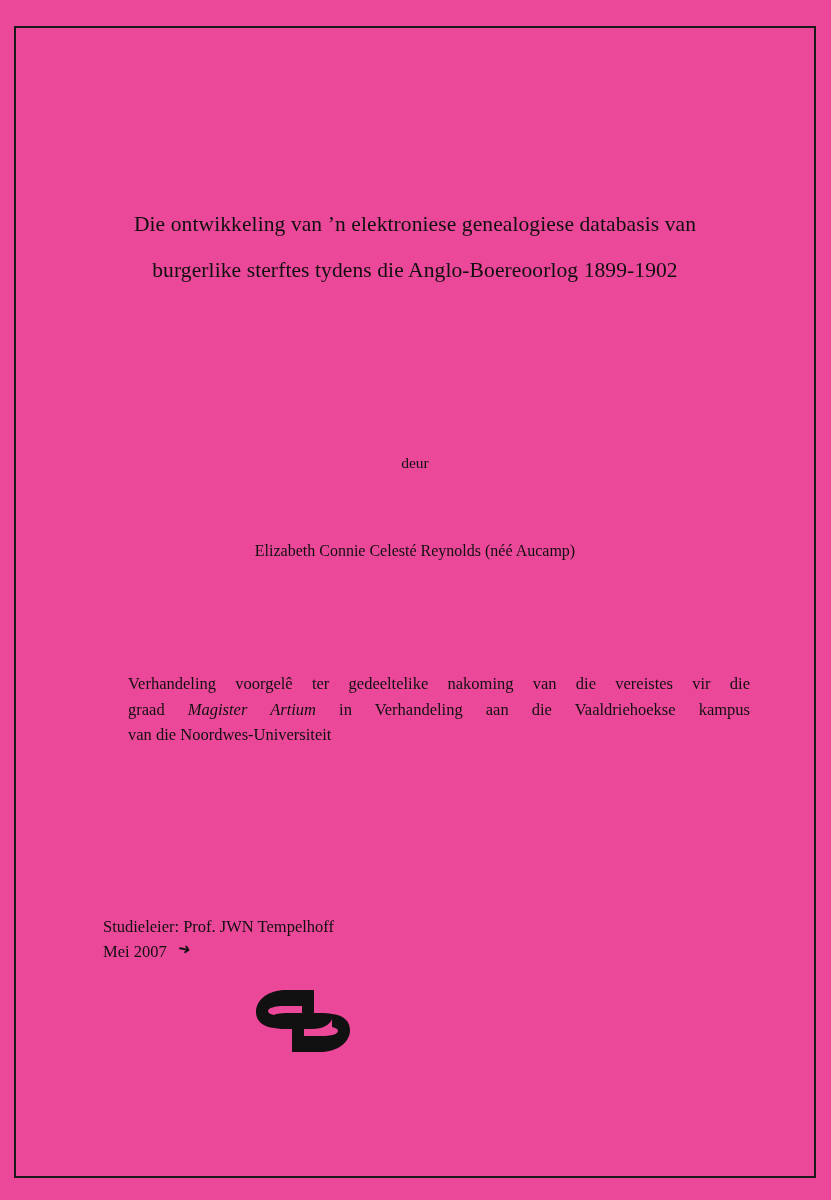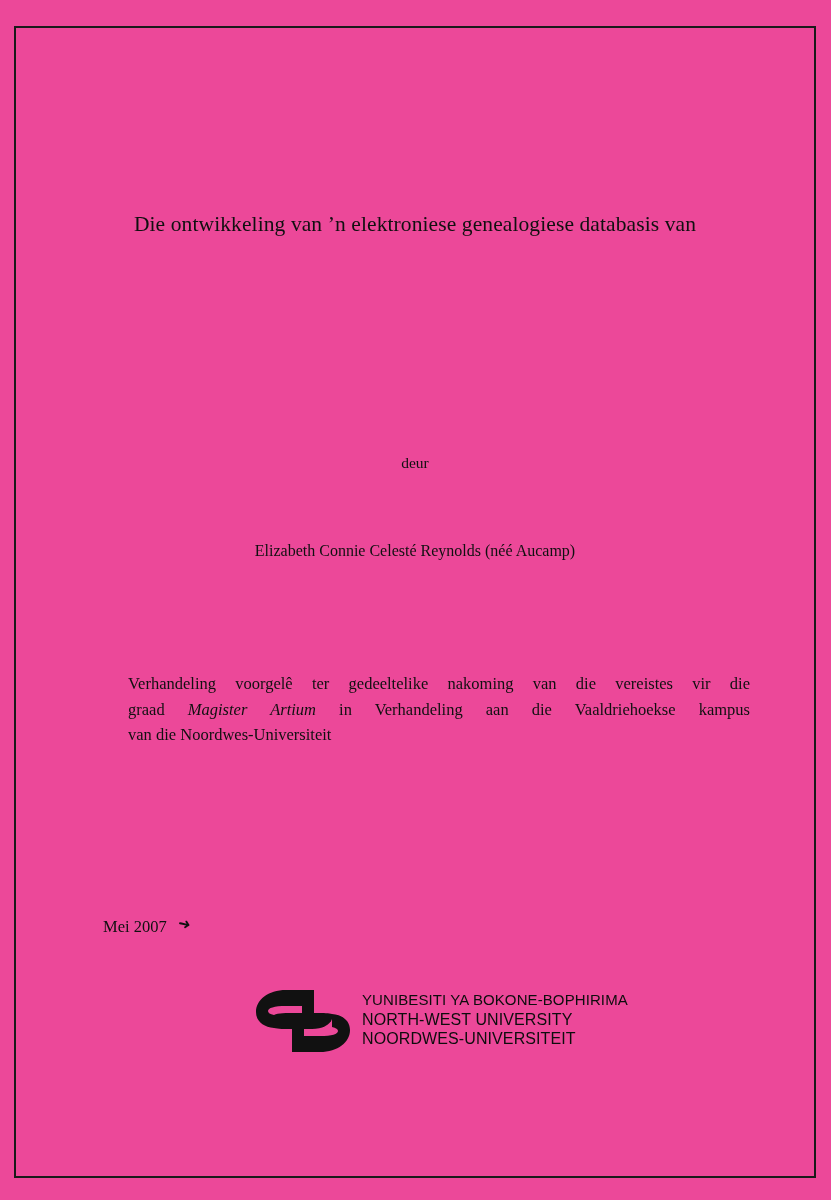--- a/index.html
+++ b/index.html
@@ -148,53 +148,50 @@
 </head>
 <body>
 
 <div class="page">
   <div class="page-frame"></div>
 
   <div class="content">
 
     <div class="title-block">
       <span class="title-line">Die ontwikkeling van ’n elektroniese genealogiese databasis van</span>
+      <span class="title-line">burgerlike sterftes tydens die Anglo-Boereoorlog 1899-1902</span>
     </div>
 
     <div class="by-word">deur</div>
 
     <div class="author">Elizabeth Connie Celesté Reynolds (néé Aucamp)</div>
 
     <div class="submission">
       <span class="just-line">Verhandeling voorgelê ter gedeeltelike nakoming van die vereistes vir die</span>
       <span class="just-line"><span>graad </span><em>Magister Artium</em><span> in Verhandeling aan die Vaaldriehoekse kampus</span></span>
       <span class="last-line">van die Noordwes-Universiteit</span>
     </div>
 
     <div class="supervisor">
+      <span>Studieleier: Prof. JWN Tempelhoff</span>
       <span class="date">
           <span>Mei 2007</span>
           <span class="tick">➜</span>
         </span>
     </div>
 
     <div class="logo-block">
       <div class="logo-mark">
         <svg width="106" height="66" viewBox="0 0 106 66" xmlns="http://www.w3.org/2000/svg">
           <g fill="#111111">
             <path d="M36 2 C18 2 6 12 6 24 C6 33 13 39 24 40 L24 27 C20 26 18 25 18 23 C18 20 24 18 36 18 L52 18 L52 2 Z"></path>
             <path d="M52 18 L52 2 L60 2 C74 2 84 9 84 19 C84 27 77 33 66 34 L52 34 Z" opacity="0"></path>
             <path d="M70 64 C88 64 100 54 100 42 C100 33 93 27 82 26 L82 39 C86 40 88 41 88 43 C88 46 82 48 70 48 L54 48 L54 64 Z"></path>
             <path d="M24 27 L24 40 C28 41 34 41 42 41 L62 41 C72 41 80 37 82 31 L82 26 C79 25 74 25 66 25 L46 25 C36 25 28 25 24 27 Z"></path>
             <path d="M42 41 L42 64 L54 64 L54 41 Z"></path>
             <path d="M52 2 L52 25 L64 25 L64 2 Z"></path>
           </g>
         </svg>
       </div>
-      <div class="logo-text">
-        <span class="l1">YUNIBESITI YA BOKONE-BOPHIRIMA</span>
-        <span class="l2">NORTH-WEST UNIVERSITY</span>
-        <span class="l3">NOORDWES-UNIVERSITEIT</span>
-      </div>
     </div>
 
   </div>
 </div>
 
 </body></html>

